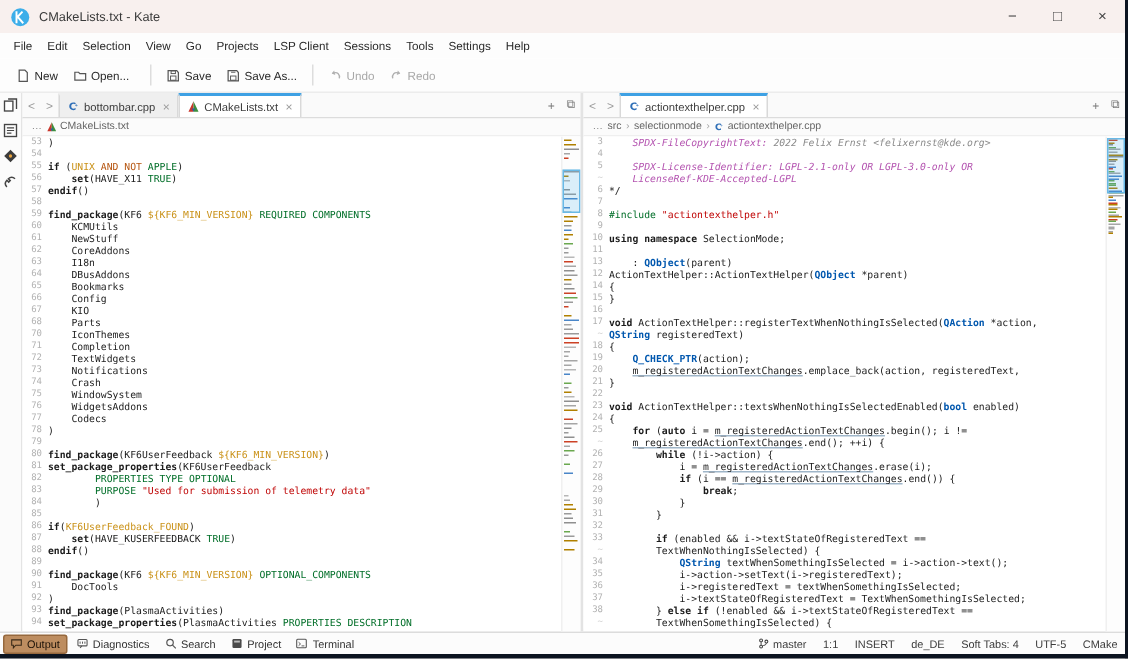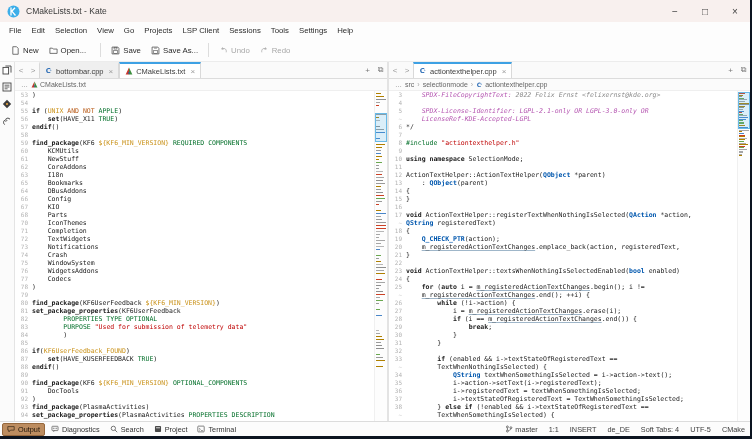--- a/index.html
+++ b/index.html
@@ -261,22 +261,22 @@
             <div class="row"><span class="ln">54</span><span class="txt"></span></div>
             <div class="row"><span class="ln">55</span><span class="txt"><span class="c">if</span><span> (</span><span class="v">UNIX</span><span class="o"> AND NOT </span><span class="k">APPLE</span><span>)</span></span></div>
             <div class="row"><span class="ln">56</span><span class="txt"><span>    </span><span class="c">set</span><span>(HAVE_X11 </span><span class="k">TRUE</span><span>)</span></span></div>
             <div class="row"><span class="ln">57</span><span class="txt"><span class="c">endif</span><span>()</span></span></div>
             <div class="row"><span class="ln">58</span><span class="txt"></span></div>
             <div class="row"><span class="ln">59</span><span class="txt"><span class="c">find_package</span><span>(KF6 </span><span class="v">${KF6_MIN_VERSION}</span><span> </span><span class="k">REQUIRED COMPONENTS</span></span></div>
             <div class="row"><span class="ln">60</span><span class="txt"><span>    KCMUtils</span></span></div>
             <div class="row"><span class="ln">61</span><span class="txt"><span>    NewStuff</span></span></div>
             <div class="row"><span class="ln">62</span><span class="txt"><span>    CoreAddons</span></span></div>
             <div class="row"><span class="ln">63</span><span class="txt"><span>    I18n</span></span></div>
+            <div class="row"><span class="ln">64</span><span class="txt"><span>    DBusAddons</span></span></div>
             <div class="row"><span class="ln">65</span><span class="txt"><span>    Bookmarks</span></span></div>
-            <div class="row"><span class="ln">64</span><span class="txt"><span>    DBusAddons</span></span></div>
             <div class="row"><span class="ln">66</span><span class="txt"><span>    Config</span></span></div>
             <div class="row"><span class="ln">67</span><span class="txt"><span>    KIO</span></span></div>
             <div class="row"><span class="ln">68</span><span class="txt"><span>    Parts</span></span></div>
             <div class="row"><span class="ln">70</span><span class="txt"><span>    IconThemes</span></span></div>
             <div class="row"><span class="ln">71</span><span class="txt"><span>    Completion</span></span></div>
             <div class="row"><span class="ln">72</span><span class="txt"><span>    TextWidgets</span></span></div>
             <div class="row"><span class="ln">73</span><span class="txt"><span>    Notifications</span></span></div>
             <div class="row"><span class="ln">74</span><span class="txt"><span>    Crash</span></span></div>
             <div class="row"><span class="ln">75</span><span class="txt"><span>    WindowSystem</span></span></div>
             <div class="row"><span class="ln">76</span><span class="txt"><span>    WidgetsAddons</span></span></div>
@@ -429,22 +429,22 @@
             <div class="row"><span class="ln">3</span><span class="txt"><span>    </span><span class="cm">SPDX-FileCopyrightText:</span><span class="cg"> 2022 Felix Ernst &lt;felixernst@kde.org&gt;</span></span></div>
             <div class="row"><span class="ln">4</span><span class="txt"></span></div>
             <div class="row"><span class="ln">5</span><span class="txt"><span>    </span><span class="cm">SPDX-License-Identifier: LGPL-2.1-only OR LGPL-3.0-only OR</span></span></div>
             <div class="row"><span class="ln wrapmark">~</span><span class="txt"><span>    </span><span class="cm">LicenseRef-KDE-Accepted-LGPL</span></span></div>
             <div class="row"><span class="ln">6</span><span class="txt"><span>*/</span></span></div>
             <div class="row"><span class="ln">7</span><span class="txt"></span></div>
             <div class="row"><span class="ln">8</span><span class="txt"><span class="pp">#include</span><span> </span><span class="s">"actiontexthelper.h"</span></span></div>
             <div class="row"><span class="ln">9</span><span class="txt"></span></div>
             <div class="row"><span class="ln">10</span><span class="txt"><span class="kw">using namespace</span><span> SelectionMode;</span></span></div>
             <div class="row"><span class="ln">11</span><span class="txt"></span></div>
+            <div class="row"><span class="ln">13</span><span class="txt"><span>    : </span><span class="ty">QObject</span><span>(parent)</span></span></div>
             <div class="row"><span class="ln">12</span><span class="txt"><span>ActionTextHelper::ActionTextHelper(</span><span class="ty">QObject</span><span> *parent)</span></span></div>
-            <div class="row"><span class="ln">13</span><span class="txt"><span>    : </span><span class="ty">QObject</span><span>(parent)</span></span></div>
             <div class="row"><span class="ln">14</span><span class="txt"><span>{</span></span></div>
             <div class="row"><span class="ln">15</span><span class="txt"><span>}</span></span></div>
             <div class="row"><span class="ln">16</span><span class="txt"></span></div>
             <div class="row"><span class="ln">17</span><span class="txt"><span class="kw">void</span><span> ActionTextHelper::registerTextWhenNothingIsSelected(</span><span class="ty">QAction</span><span> *action,</span></span></div>
             <div class="row"><span class="ln wrapmark">~</span><span class="txt"><span class="ty">QString</span><span> registeredText)</span></span></div>
             <div class="row"><span class="ln">18</span><span class="txt"><span>{</span></span></div>
             <div class="row"><span class="ln">19</span><span class="txt"><span>    </span><span class="ty">Q_CHECK_PTR</span><span>(action);</span></span></div>
             <div class="row"><span class="ln">20</span><span class="txt"><span>    </span><span class="mb">m_registeredActionTextChanges</span><span>.emplace_back(action, registeredText,</span></span></div>
             <div class="row"><span class="ln">21</span><span class="txt"><span>}</span></span></div>
             <div class="row"><span class="ln">22</span><span class="txt"></span></div>

